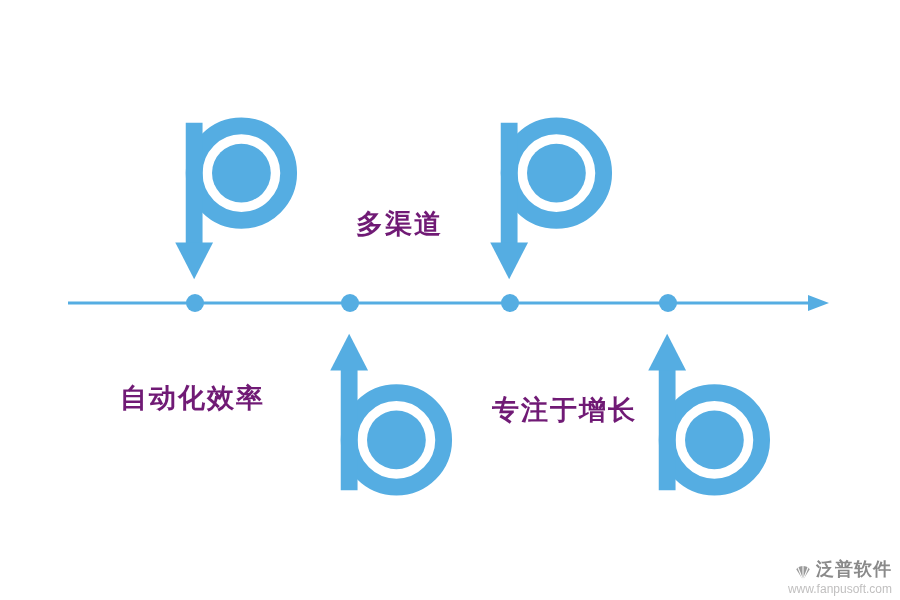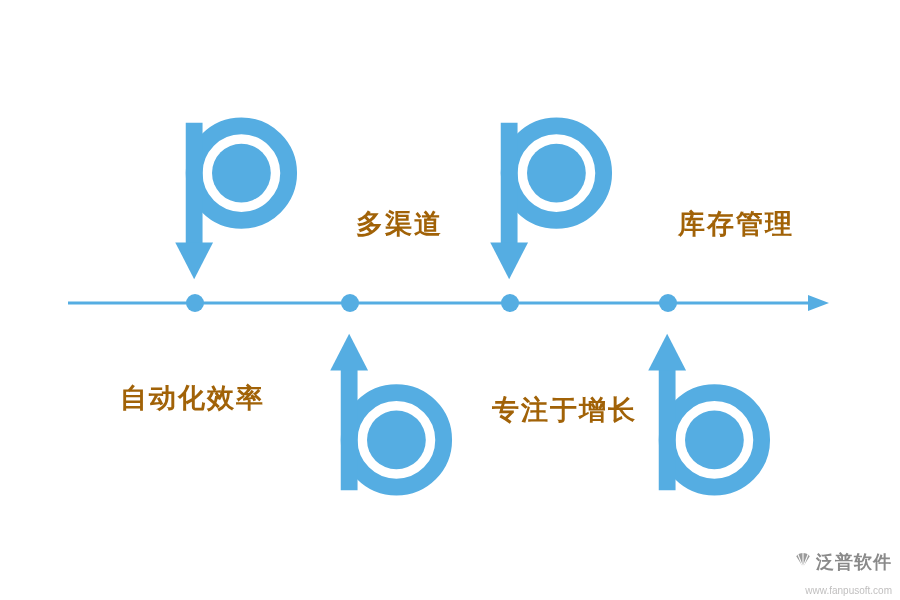--- a/index.html
+++ b/index.html
@@ -8,46 +8,46 @@
     width:900px;height:600px;
     background:#ffffff;
     overflow:hidden;
     font-family:"Liberation Sans", sans-serif;
   }
   .diagram-svg{position:absolute;left:0;top:0;width:900px;height:600px;color:#55ade2;}
   .lbl{
     position:absolute;
     font-size:27px;
     font-weight:700;
-    color:#a16207;
+    color:#701a75;
     letter-spacing:2px;
     white-space:nowrap;
   }
   .lbl-top-1{left:356px;top:206px;}
   .lbl-top-2{left:678px;top:206px;}
   .lbl-bottom-1{left:120px;top:380px;}
   .lbl-bottom-2{left:492px;top:392px;}
   .watermark{
     position:absolute;
     right:8px;bottom:4px;
     text-align:right;
   }
   .wm-row{
-    display:flex;align-items:flex-start;justify-content:flex-end;gap:4px;
+    display:flex;align-items:flex-end;justify-content:flex-end;gap:4px;
   }
   .wm-brand{
     font-size:18px;
     font-weight:700;
     color:#8a8a8a;
     letter-spacing:1px;
   }
   .wm-url{
-    font-size:10px;
+    font-size:12px;
     color:#c0bfbf;
-    margin-top:11px;
+    margin-top:1px;
   }
 </style>
 </head>
 <body>
 
 <div class="stage">
 
   <svg class="diagram-svg" viewBox="0 0 900 600">
     <defs>
       <g id="spiral">
@@ -71,21 +71,20 @@
     <circle cx="668" cy="303" r="9" fill="currentColor"></circle>
 
     <use href="#spiral" transform="translate(170,108) scale(1.05,1.05)"></use>
     <use href="#spiral" transform="translate(485,108) scale(1.05,1.05)"></use>
 
     <use href="#spiral" transform="translate(325,505) scale(1.05,-1.05)"></use>
     <use href="#spiral" transform="translate(643,505) scale(1.05,-1.05)"></use>
   </svg>
 
   <div class="lbl lbl-top-1">多渠道</div>
-  <div class="lbl lbl-top-2">库存管理</div>
   <div class="lbl lbl-bottom-1">自动化效率</div>
   <div class="lbl lbl-bottom-2">专注于增长</div>
 
   <div class="watermark">
     <div class="wm-row">
       <svg width="18" height="18" viewBox="0 0 20 20">
         <path d="M10 19 L2.5 7 A 9.5 9.5 0 0 1 17.5 7 Z" fill="#9a9a9a"></path>
         <line x1="10" y1="19" x2="10" y2="2" stroke="#ffffff" stroke-width="1.2"></line>
         <line x1="10" y1="19" x2="4.2" y2="4.5" stroke="#ffffff" stroke-width="1.2"></line>
         <line x1="10" y1="19" x2="15.8" y2="4.5" stroke="#ffffff" stroke-width="1.2"></line>

